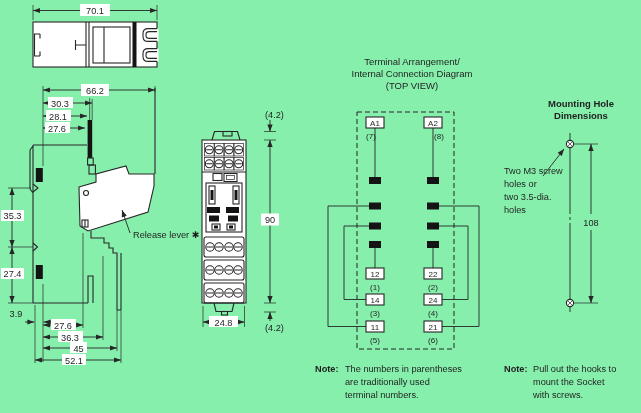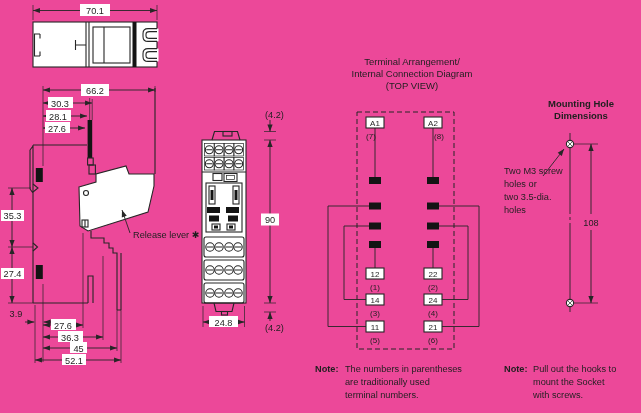--- a/index.html
+++ b/index.html
@@ -1,16 +1,16 @@
 <!DOCTYPE html>
 <html><head>
 <meta charset="utf-8">
 <style>
   html,body{margin:0;padding:0;background:#fff;}
-  #stage{position:relative;width:641px;height:413px;background:#ec4899;overflow:hidden;}
+  #stage{position:relative;width:641px;height:413px;background:#86efac;overflow:hidden;}
   svg{display:block;}
   svg text{font-family:"Liberation Sans","DejaVu Sans",sans-serif;fill:#1f1f1f;}
   .t9{font-size:9.2px;}
   .t8{font-size:8px;}
   .t95{font-size:9.5px;}
   .tb{font-weight:bold;}
   .tc{text-anchor:middle;}
   .ol{stroke:#262626;stroke-width:1.1;fill:none;}
   .olf{stroke:#262626;stroke-width:1.1;fill:#ffffff;}
   .thin{stroke:#262626;stroke-width:0.7;fill:none;}

